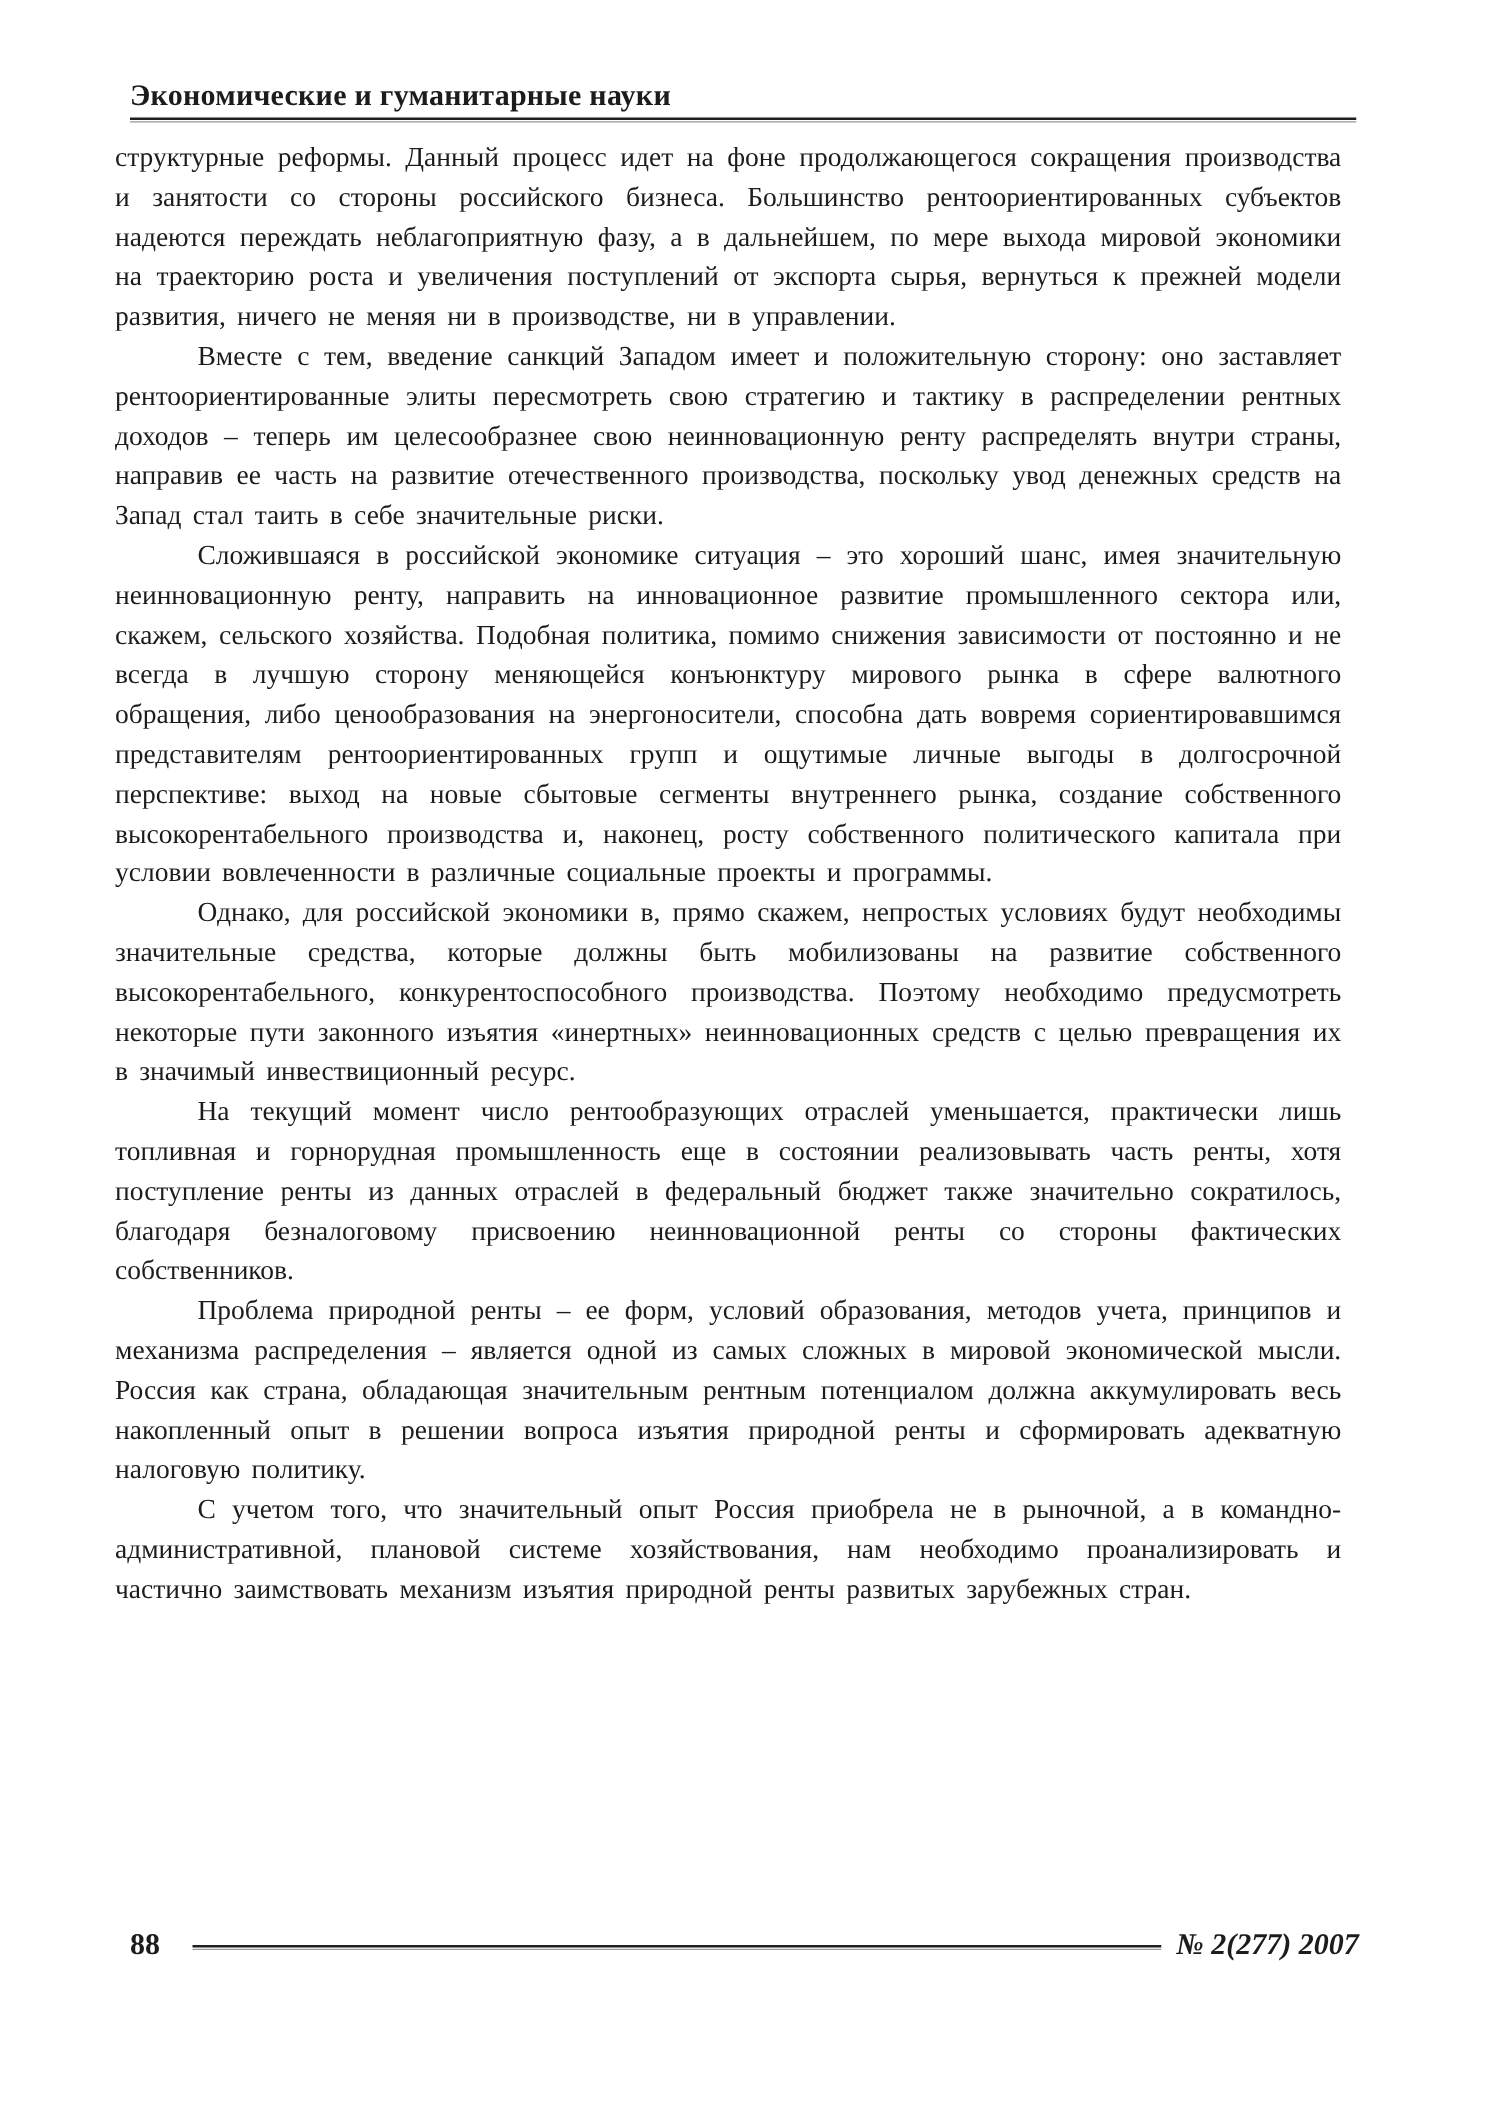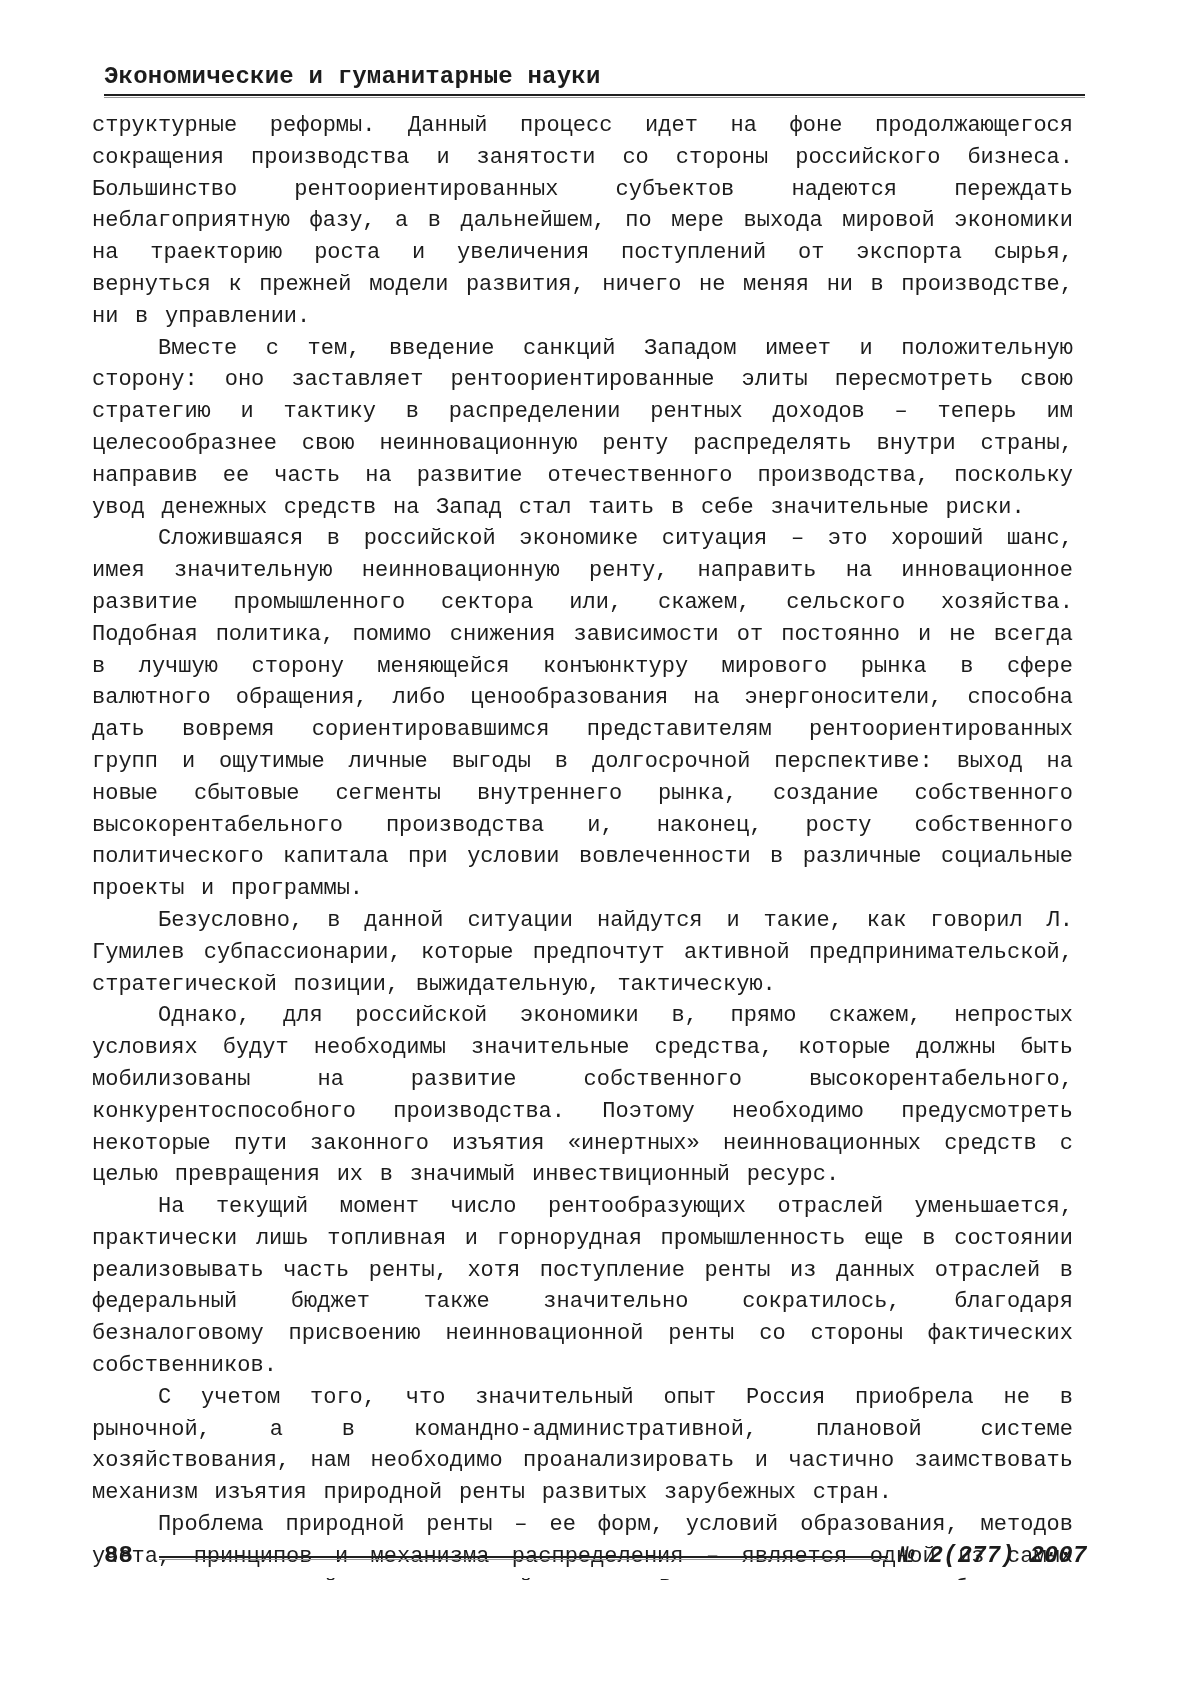--- a/index.html
+++ b/index.html
@@ -6,21 +6,21 @@
   html, body {
     margin: 0;
     padding: 0;
     background: #ffffff;
   }
   .page {
     position: relative;
     width: 1096px;
     height: 1698px;
     background: #ffffff;
-    font-family: Liberation Mono, monospace;
+    font-family: Liberation Serif, serif;
     color: #1c1c1c;
     overflow: hidden;
   }
   
   .running-header {
     position: absolute;
     top: 63px;
     left: 104px;
     width: 981px;
   }
@@ -94,25 +94,24 @@
   <header class="running-header">
     <div class="running-title">Экономические и гуманитарные науки</div>
     <span class="rule-thick"></span>
     <span class="rule-thin"></span>
   </header>
 
   <main class="article-body">
     <p class="para">структурные реформы. Данный процесс идет на фоне продолжающегося сокращения производства и занятости со стороны российского бизнеса. Большинство рентоориентированных субъектов надеются переждать неблагоприятную фазу, а в дальнейшем, по мере выхода мировой экономики на траекторию роста и увеличения поступлений от экспорта сырья, вернуться к прежней модели развития, ничего не меняя ни в производстве, ни в управлении.</p>
     <p class="para indent">Вместе с тем, введение санкций Западом имеет и положительную сторону: оно заставляет рентоориентированные элиты пересмотреть свою стратегию и тактику в распределении рентных доходов – теперь им целесообразнее свою неинновационную ренту распределять внутри страны, направив ее часть на развитие отечественного производства, поскольку увод денежных средств на Запад стал таить в себе значительные риски.</p>
     <p class="para indent">Сложившаяся в российской экономике ситуация – это хороший шанс, имея значительную неинновационную ренту, направить на инновационное развитие промышленного сектора или, скажем, сельского хозяйства. Подобная политика, помимо снижения зависимости от постоянно и не всегда в лучшую сторону меняющейся конъюнктуру мирового рынка в сфере валютного обращения, либо ценообразования на энергоносители, способна дать вовремя сориентировавшимся представителям рентоориентированных групп и ощутимые личные выгоды в долгосрочной перспективе: выход на новые сбытовые сегменты внутреннего рынка, создание собственного высокорентабельного производства и, наконец, росту собственного политического капитала при условии вовлеченности в различные социальные проекты и программы.</p>
-    <p class="para indent">Безусловно, в данной ситуации найдутся и такие, как говорил Л. Гумилев субпассионарии, которые предпочтут активной предпринимательской, стратегической позиции, выжидательную, тактическую.</p>
     <p class="para indent">Однако, для российской экономики в, прямо скажем, непростых условиях будут необходимы значительные средства, которые должны быть мобилизованы на развитие собственного высокорентабельного, конкурентоспособного производства. Поэтому необходимо предусмотреть некоторые пути законного изъятия «инертных» неинновационных средств с целью превращения их в значимый инвествиционный ресурс.</p>
     <p class="para indent">На текущий момент число рентообразующих отраслей уменьшается, практически лишь топливная и горнорудная промышленность еще в состоянии реализовывать часть ренты, хотя поступление ренты из данных отраслей в федеральный бюджет также значительно сократилось, благодаря безналоговому присвоению неинновационной ренты со стороны фактических собственников.</p>
+    <p class="para indent">Проблема природной ренты – ее форм, условий образования, методов учета, принципов и механизма распределения – является одной из самых сложных в мировой экономической мысли. Россия как страна, обладающая значительным рентным потенциалом должна аккумулировать весь накопленный опыт в решении вопроса изъятия природной ренты и сформировать адекватную налоговую политику.</p>
     <p class="para indent">С учетом того, что значительный опыт Россия приобрела не в рыночной, а в командно-административной, плановой системе хозяйствования, нам необходимо проанализировать и частично заимствовать механизм изъятия природной ренты развитых зарубежных стран.</p>
-    <p class="para indent">Проблема природной ренты – ее форм, условий образования, методов учета, принципов и механизма распределения – является одной из самых сложных в мировой экономической мысли. Россия как страна, обладающая значительным рентным потенциалом должна аккумулировать весь накопленный опыт в решении вопроса изъятия природной ренты и сформировать адекватную налоговую политику.</p>
   </main>
 
   <footer class="page-footer">
     <span class="page-number">88</span>
     <span class="footer-rule">
       <span class="rule-thick"></span>
       <span class="rule-thin"></span>
     </span>
     <span class="issue-label">№ 2(277) 2007</span>
   </footer>

